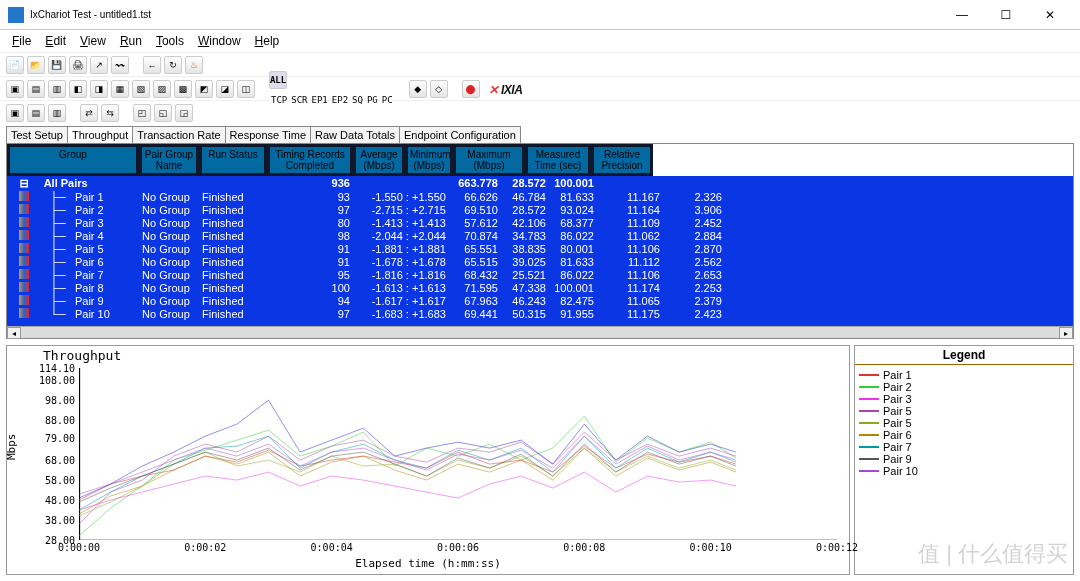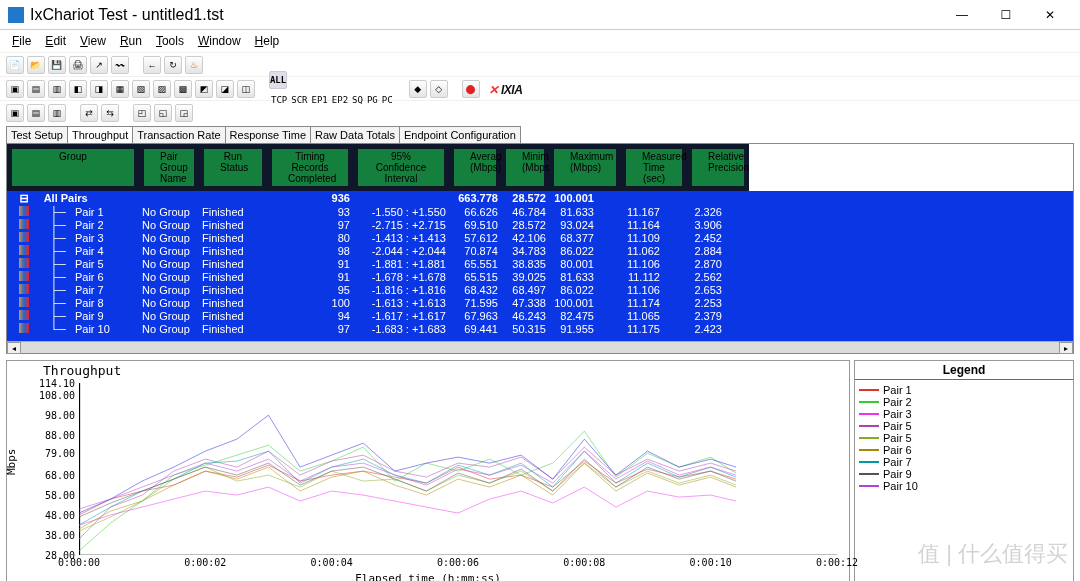--- a/index.html
+++ b/index.html
@@ -1,35 +1,35 @@
 <!DOCTYPE html>
 <html><head>
 <meta charset="utf-8">
 <style>
   * { margin: 0; padding: 0; box-sizing: border-box; font-family: "Segoe UI", Tahoma, sans-serif; }
   body { background: #fff; width:1080px; height:581px; overflow:hidden;}
   .titlebar { height: 30px; display:flex; align-items:center; padding:0 8px; border-bottom:1px solid #ccc;}
   .app-icon { width:16px; height:16px; background:#2277cc; margin-right:6px; display:inline-block;}
-  .title { font-size:16px; flex:1; }
+  .title { font-size:10px; flex:1; }
   .win-btns { display:flex; gap:0;}
   .win-btn { width:44px; height:28px; display:flex; align-items:center; justify-content:center; font-family:Arial; font-size:12px;}
   .menubar { height:22px; display:flex; align-items:center; gap:2px; padding:2px 6px; font-size:12px;}
   .menubar span { padding:2px 6px; }
   .menubar span u { text-decoration: underline; }
   .toolbar { height:24px; display:flex; align-items:center; gap:3px; padding:2px 6px; border-top:1px solid #f0f0f0;}
   .tbtn { width:18px; height:18px; border:1px solid #ccc; background:linear-gradient(#fefefe,#e4e4e4); border-radius:2px; display:flex; align-items:center; justify-content:center; font-size:9px;}
   .tsep { width:8px; }
   .textbtn { font:9px monospace; padding:0 2px;}
   .tabs-row { display:flex; gap:0px; padding:2px 6px 0 6px; font:11px monospace; }
   .tab { border:1px solid #888; border-bottom:none; padding:2px 4px 2px 4px; background:#f4f4f4; margin-right:-1px;}
   .tab.active { background:#fff; }
   
   .grid-wrap { border:1px solid #888; margin:0 6px; }
   .hdr-row { display:flex; font:10px monospace; }
-  .hdr-cell { border:5px solid #0f172a; padding:2px 16px; text-align:center; line-height:11px; background:#15803d;}
+  .hdr-cell { border:3px solid #0f172a; padding:2px 2px; text-align:center; line-height:11px; background:#0369a1;}
   
   .data-body { background:#0a36e3; color:#fff; font:11px monospace; position:relative; height:150px;}
   .allrow { display:flex; padding:1px 0; font-weight:bold;}
   .drow { display:flex; padding:0 0; line-height:13px;}
   .dcell { white-space:pre; overflow:hidden;}
   .rowicon { width:34px; display:flex; justify-content:center;}
   .rowicon span { width:10px;height:10px; background: linear-gradient(90deg,#c93,#26d,#e22);}
   .tree-lines { color:#fff; }
   .scroll-track { height:12px; background:#dcdcdc; border-top:1px solid #aaa; position:relative;}
   .scroll-btn { position:absolute; width:14px;height:12px;background:#f0f0f0;border:1px solid #999;font-size:8px;display:flex;align-items:center;justify-content:center;}
@@ -131,21 +131,20 @@
     <div class="tab">Raw Data Totals</div>
     <div class="tab">Endpoint Configuration</div>
   </div>
 
 <div class="grid-wrap">
   <div class="hdr-row" id="hdr-row">
       <div class="hdr-cell" style="width: 132px;">Group</div>
       <div class="hdr-cell" style="width: 60px;">Pair Group<br>Name</div>
       <div class="hdr-cell" style="width: 68px;">Run Status</div>
       <div class="hdr-cell" style="width: 86px;">Timing Records<br>Completed</div>
-      <div class="hdr-cell" style="width: 96px;">95% Confidence<br>Interval</div>
       <div class="hdr-cell" style="width: 52px;">Average<br>(Mbps)</div>
       <div class="hdr-cell" style="width: 48px;">Minimum<br>(Mbps)</div>
       <div class="hdr-cell" style="width: 72px;">Maximum<br>(Mbps)</div>
       <div class="hdr-cell" style="width: 66px;">Measured<br>Time (sec)</div>
       <div class="hdr-cell" style="width: 62px;">Relative<br>Precision</div>
     </div>
   <div class="data-body" id="data-body">
       <div class="allrow">
         <div class="dcell" style="width:34px;text-align:center">⊟</div>
         <div class="dcell" style="width:98px"> All Pairs</div>
@@ -252,21 +251,21 @@
       <div class="drow">
         <div class="rowicon">
           <span></span>
         </div>
         <div class="dcell tree-lines" style="width:98px">   ├─   Pair 7</div>
         <div class="dcell" style="width:60px"> No Group</div>
         <div class="dcell" style="width:68px"> Finished</div>
         <div class="dcell" style="width:86px;text-align:right">95 </div>
         <div class="dcell" style="width:96px;text-align:right">-1.816 : +1.816 </div>
         <div class="dcell" style="width:52px;text-align:right">68.432 </div>
-        <div class="dcell" style="width:48px;text-align:right">68.497 </div>
+        <div class="dcell" style="width:48px;text-align:right">25.521 </div>
         <div class="dcell" style="width:48px;text-align:right">86.022 </div>
         <div class="dcell" style="width:66px;text-align:right">11.106 </div>
         <div class="dcell" style="width:62px;text-align:right">2.653 </div>
       </div>
       <div class="drow">
         <div class="rowicon">
           <span></span>
         </div>
         <div class="dcell tree-lines" style="width:98px">   ├─   Pair 8</div>
         <div class="dcell" style="width:60px"> No Group</div>

